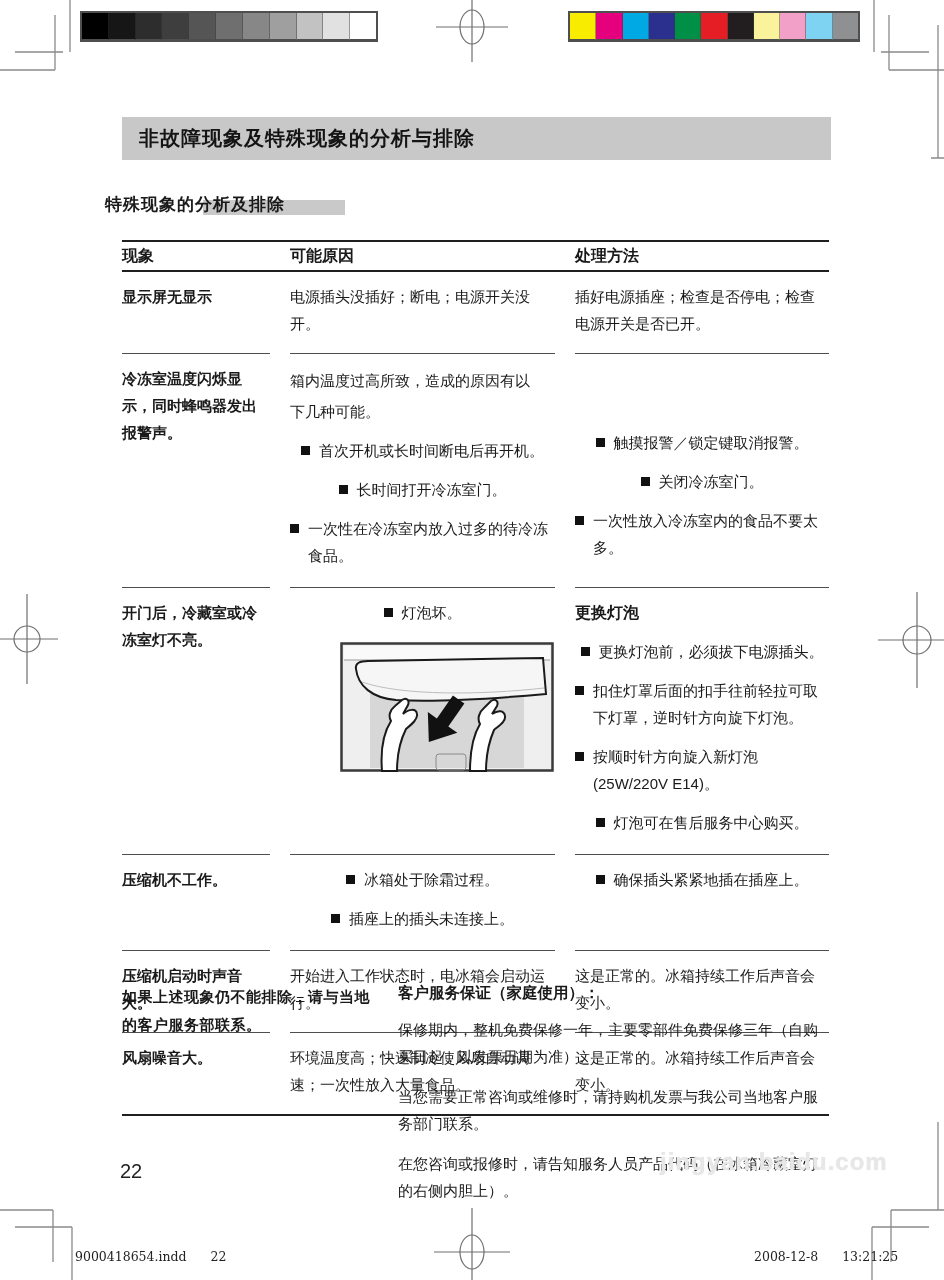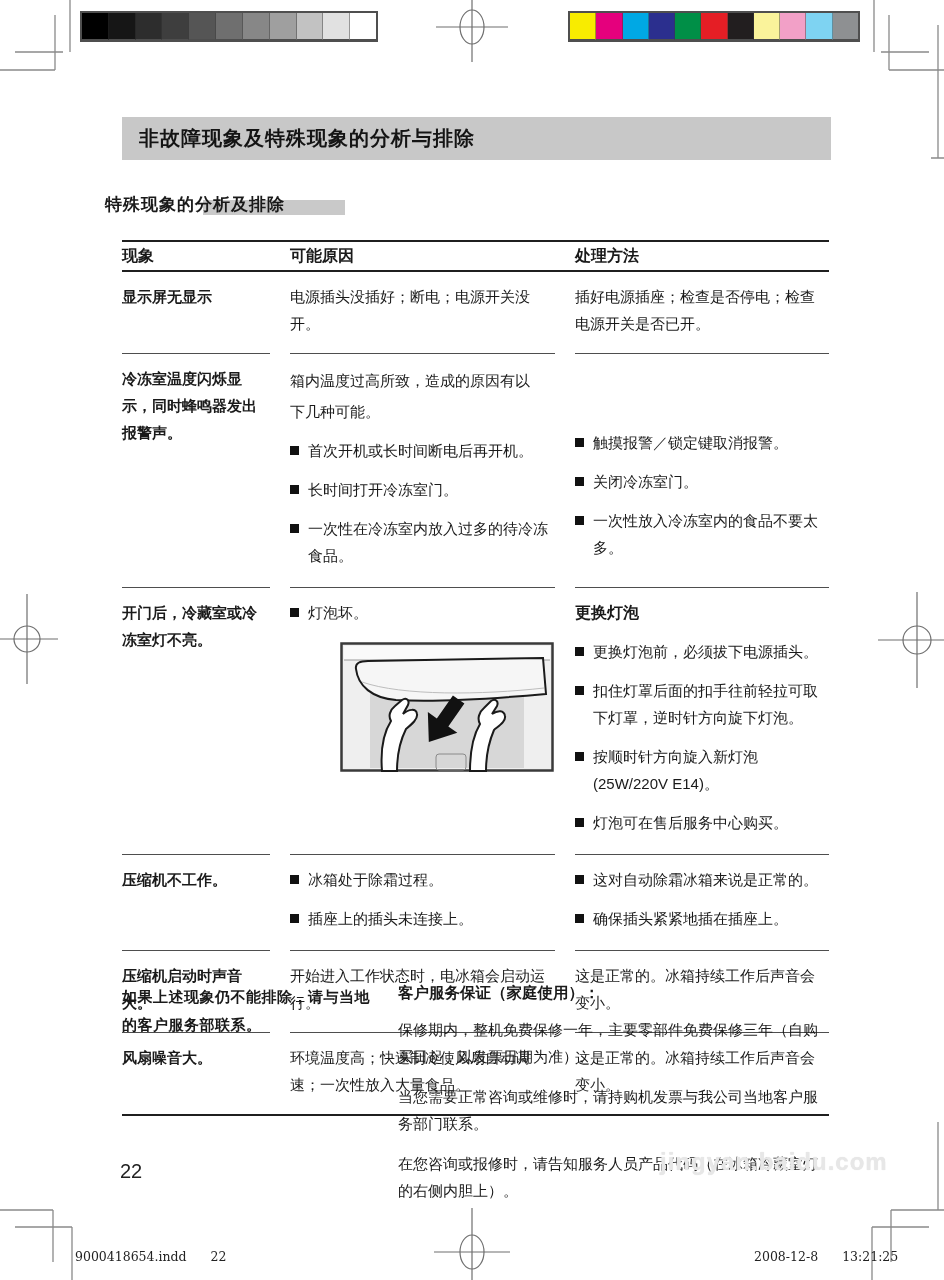--- a/index.html
+++ b/index.html
@@ -30,21 +30,21 @@
   .trow.last .cell { border-bottom:none; }
   .r1 .cell { min-height:63px; }
   .r2 .cell { min-height:187px; }
   .r3 .cell { min-height:202px; }
   .r4 .cell { min-height:75px; }
   .r5 .cell { min-height:68px; }
   .r6 .cell { min-height:76px; }
   .c-ph { font-weight:bold; }
   .cell p { margin:0 0 10px; }
   .intro { max-width:244px; line-height:31px; margin:0 0 12px; }
-  .bullet { display:flex; margin:0 0 12px; }
+  .bullet { display:flex; margin:0 0 12px;justify-content:center; }
   .bullet .sq { flex:none; width:9px; height:9px; background:#111; margin:9px 9px 0 0; }
   .bullet .bt { line-height:27px; }
   .remedy-h { font-weight:bold; font-size:16px; margin:0 0 12px; }
   .illus { display:block; margin:16px 0 0 50px; }
 
   
   .note { position:absolute; left:122px; top:983px; width:707px; display:grid; grid-template-columns:256px 431px; column-gap:20px; font-size:15px; }
   .note-left { font-weight:bold; line-height:28px; letter-spacing:.5px; }
   .note-h { font-weight:bold; font-size:15.5px; margin:0 0 12px; }
   .note-right p { margin:0 0 13px; line-height:27px; }
@@ -221,24 +221,20 @@
             <span class="bt">冰箱处于除霜过程。</span>
           </div>
         <div class="bullet">
             <span class="sq"></span>
             <span class="bt">插座上的插头未连接上。</span>
           </div>
       </div>
       <div class="cell">
         <div class="bullet">
             <span class="sq"></span>
-            <span class="bt">这对自动除霜冰箱来说是正常的。</span>
-          </div>
-        <div class="bullet">
-            <span class="sq"></span>
             <span class="bt">确保插头紧紧地插在插座上。</span>
           </div>
       </div>
     </div>
 
     <div class="trow grid3 r5">
       <div class="cell c-ph">压缩机启动时声音大。</div>
       <div class="cell">
           <p>开始进入工作状态时，电冰箱会启动运行。</p>
         </div>

